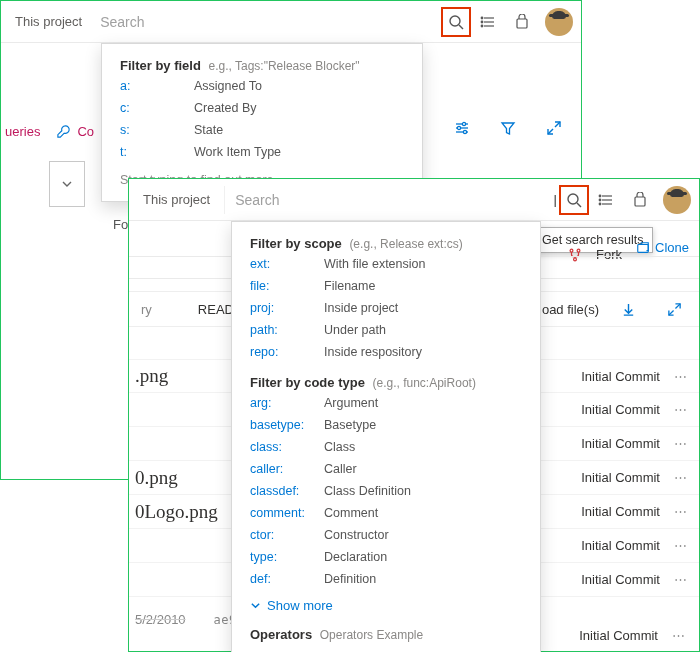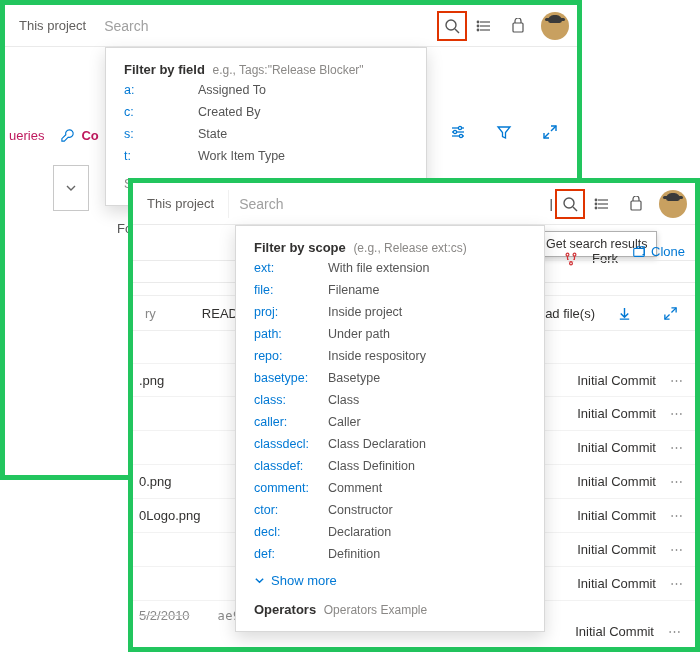--- a/index.html
+++ b/index.html
@@ -9,21 +9,21 @@
     color: #323130;
     background: #fff;
     width: 700px;
     height: 652px;
     position: relative;
     overflow: hidden;
   }
   .panel {
     position: absolute;
     background: #fff;
-    border: 5px solid #22c55e;
+    border: 1px solid #22c55e;
   }
   
   .back-panel { left: 0; top: 0; width: 582px; height: 480px; }
   .searchbar {
     display: flex;
     align-items: center;
     height: 42px;
     border-bottom: 1px solid #eaeaea;
     padding: 0 8px 0 0;
   }
@@ -80,42 +80,42 @@
   .filter-key { color: #0078d4; width: 74px; flex-shrink: 0; }
   .filter-val { color: #555; }
   .dd-hint { color: #8a8886; font-size: 12.5px; margin-top: 12px; }
   
   .back-toolbar {
     position: absolute; right: 10px; top: 110px;
     display: flex; align-items: center; gap: 12px;
   }
   .back-left-bits { position: absolute; left: 0; top: 115px; display: flex; align-items: center; gap: 8px; padding-left: 4px; }
   .back-left-bits .word { color: #be185d; font-size: 13px; }
-  .mini-dd { border:1px solid #c8c8c8; height:30px; display:flex; align-items:center; padding:0 8px; gap:6px; color:#555; font-size:13px;font-weight:bold;}
+  .mini-dd { border:1px solid #c8c8c8; height:30px; display:flex; align-items:center; padding:0 8px; gap:6px; color:#555; font-size:13px;}
   .chevron { display:inline-block; }
   .back-row2 { position:absolute; left:4px; top:160px; display:flex; gap:8px; align-items:center;}
   .back-row2 .box { border:1px solid #c8c8c8; height:46px; display:flex; align-items:center; padding:0 10px; gap:8px; color:#0369a1;margin-left:44px;}
 
   
   .front-panel { left: 128; }
   .front-panel { left: 128px; top: 178px; width: 572px; height: 474px; background:#fff; }
   .strip1 { position:absolute; left:0; top:60px; right:0; height:18px; border-bottom:1px solid #eaeaea;}
   .fork-clone { position:absolute; right:10px; top:54px; display:flex; align-items:center; gap:14px; font-size:13px; }
   .fork { color:#323130; display:flex; align-items:center; gap:14px;margin-top:14px;}
   .fork svg { color:#d13438; }
   .clone { color:#0078d4; display:flex; align-items:center; gap:5px;}
   .row3 { position:absolute; left:0; top:112px; right:0; display:flex; align-items:center; border-top:1px solid #eee; border-bottom:1px solid #eee; height:36px; }
   .row3-left { display:flex; align-items:flex-end; gap:16px; padding-left:6px; }
   .row3-right { margin-left:auto; display:flex; align-items:center; gap:12px; padding-right:8px;}
   .readme { font-size:13px; color:#323130; padding-left:30px;}
   .upload { color:#323130; font-size:13px;}
   .file-list { position:absolute; left:0; right:0; top:180px; }
   .file-row { display:flex; align-items:center; height:34px; border-bottom:1px solid #f2f2f2; padding:0 8px 0 6px;}
   .file-row + .file-row { }
-  .file-name { font-size:13px; color:#323130; }
+  .file-name { font-size:19px; color:#323130;font-family:Liberation Serif, serif; }
   .spacer { flex:1; }
   .commit-msg { font-size:13px; color:#323130; padding-right:10px;}
   .dots { color:#777; padding:0 4px; cursor:pointer;}
   .dd-front { left:102px; top:42px; width:310px; }
   .section-gap { margin-top:14px; }
   .show-more { color:#0078d4; font-size:13px; margin-top:10px; display:flex; align-items:center; gap:6px; cursor:pointer;}
   
   .tooltip {
     position:absolute; background:#fff; border:1px solid #b0b0b0;
     box-shadow: 0 2px 6px rgba(0,0,0,.2);
@@ -383,51 +383,53 @@
         <div class="filter-row">
           <span class="filter-key">path:</span>
           <span class="filter-val">Under path</span>
         </div>
         <div class="filter-row">
           <span class="filter-key">repo:</span>
           <span class="filter-val">Inside respository</span>
         </div>
       </div>
 
+    <div class="section-gap"><span class="dd-title">Filter by code type</span>
+      <span class="dd-eg">(e.g., func:ApiRoot)</span></div>
     <div id="code-filters">
+        <div class="filter-row">
+          <span class="filter-key">arg:</span>
+          <span class="filter-val">Argument</span>
+        </div>
         <div class="filter-row">
           <span class="filter-key">basetype:</span>
           <span class="filter-val">Basetype</span>
         </div>
         <div class="filter-row">
           <span class="filter-key">class:</span>
           <span class="filter-val">Class</span>
         </div>
         <div class="filter-row">
           <span class="filter-key">caller:</span>
           <span class="filter-val">Caller</span>
         </div>
         <div class="filter-row">
-          <span class="filter-key">classdecl:</span>
-          <span class="filter-val">Class Declaration</span>
-        </div>
-        <div class="filter-row">
           <span class="filter-key">classdef:</span>
           <span class="filter-val">Class Definition</span>
         </div>
         <div class="filter-row">
           <span class="filter-key">comment:</span>
           <span class="filter-val">Comment</span>
         </div>
         <div class="filter-row">
           <span class="filter-key">ctor:</span>
           <span class="filter-val">Constructor</span>
         </div>
         <div class="filter-row">
-          <span class="filter-key">decl:</span>
+          <span class="filter-key">type:</span>
           <span class="filter-val">Declaration</span>
         </div>
         <div class="filter-row">
           <span class="filter-key">def:</span>
           <span class="filter-val">Definition</span>
         </div>
       </div>
 
     <div class="show-more">
       <svg width="11" height="11" viewBox="0 0 12 12" fill="none" stroke="#0078d4" stroke-width="1.6">

